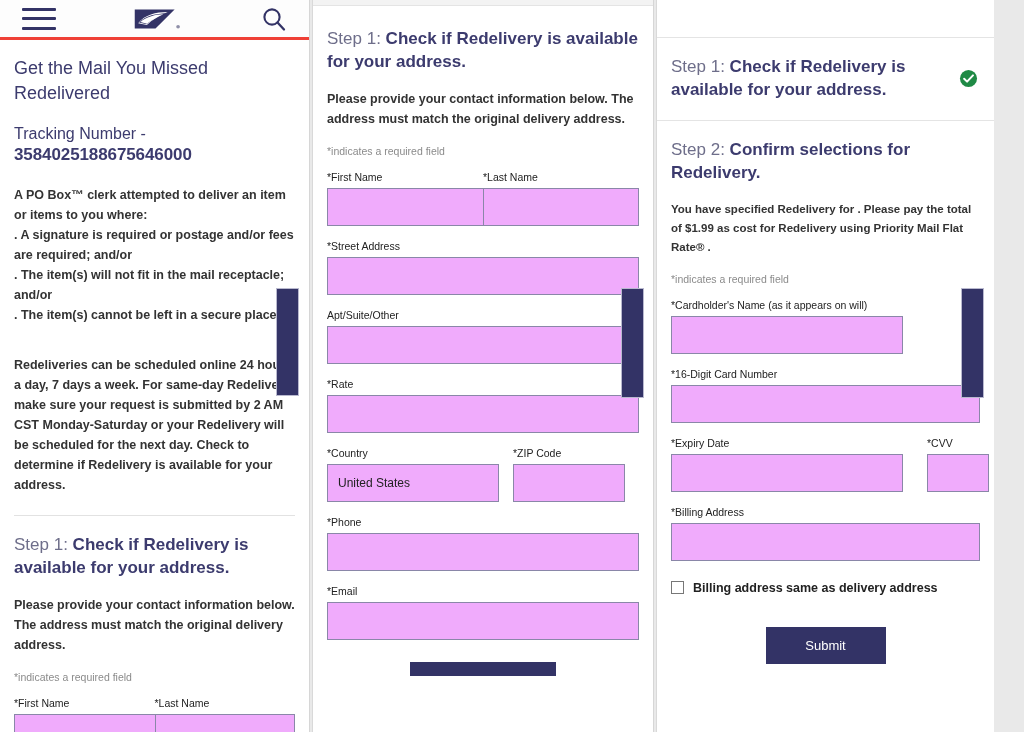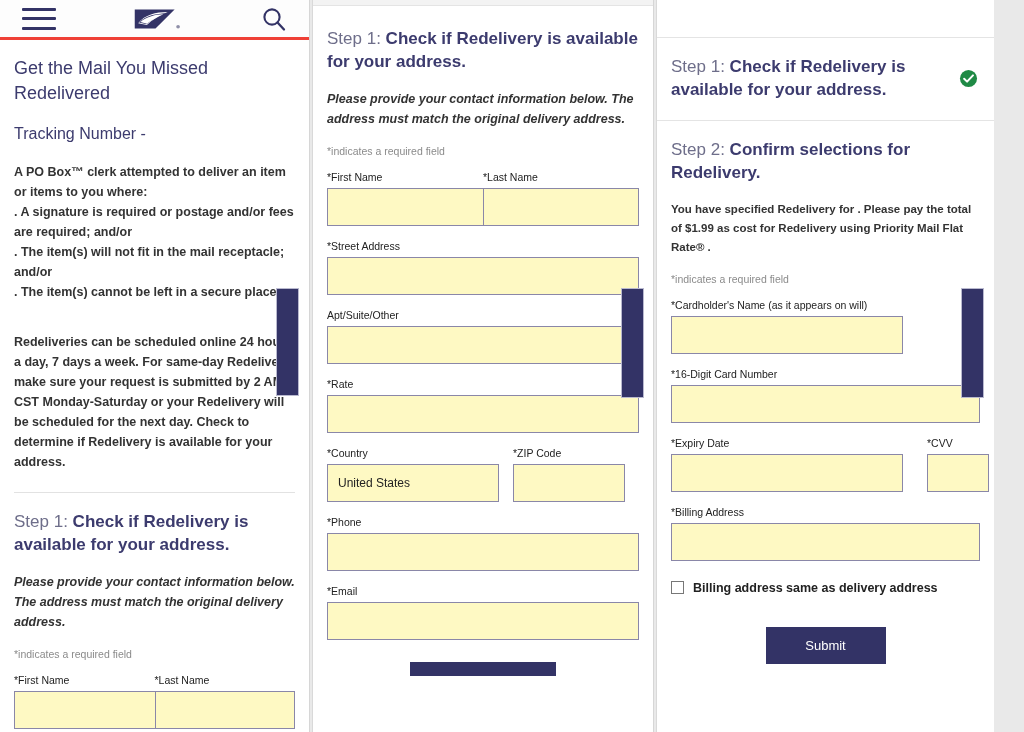--- a/index.html
+++ b/index.html
@@ -78,38 +78,37 @@
     font-weight: bold;
   }
   .step-head .lbl { color: #6e6e8a; font-weight: 400; }
 
   .lead {
     font-size: 12.5px;
     color: #333;
     font-weight: bold;
     line-height: 1.6;
     margin-top: 15px;
-    font-style: italic;
   }
   .req-note {
     font-size: 10.5px;
     color: #8b8b8b;
     margin-top: 16px;
   }
   .fld-label {
     font-size: 10.5px;
     color: #222;
     margin-bottom: 5px;
     display: block;
   }
   .inp {
     width: 100%;
     height: 38px;
     border: 1px solid #8a87a8;
-    background: #fef9c3;
+    background: #f0abfc;
     font-size: 12px;
     font-family: "Liberation Sans", sans-serif;
     color: #222;
     padding: 4px 10px;
     outline: none;
   }
   .fgroup { margin-top: 14px; }
 
   
   #panel-1 .hr-sep { border-top: 1px solid #e2e2e2; margin-top: 20px; padding-top: 18px; }
@@ -212,20 +211,21 @@
           <line x1="16.5" y1="16.5" x2="23" y2="23.5" stroke="#333366" stroke-width="2.3" stroke-linecap="round"></line>
         </svg>
       </div>
     </div>
 
     <div class="pad">
       <div class="h1">Get the Mail You Missed Redelivered</div>
 
       <div class="tracking">
         <span>Tracking Number -</span><br>
+        <b>3584025188675646000</b>
       </div>
 
       <div class="body-copy">
         <div class="blk" style="white-space:pre-line">A PO Box™ clerk attempted to deliver an item or items to you where:
 . A signature is required or postage and/or fees are required; and/or
 . The item(s) will not fit in the mail receptacle; and/or
 . The item(s) cannot be left in a secure place.</div>
         <div>Redeliveries can be scheduled online 24 hours a day, 7 days a week. For same-day Redelivery, make sure your request is submitted by 2 AM CST Monday-Saturday or your Redelivery will be scheduled for the next day. Check to determine if Redelivery is available for your address.</div>
       </div>
 

